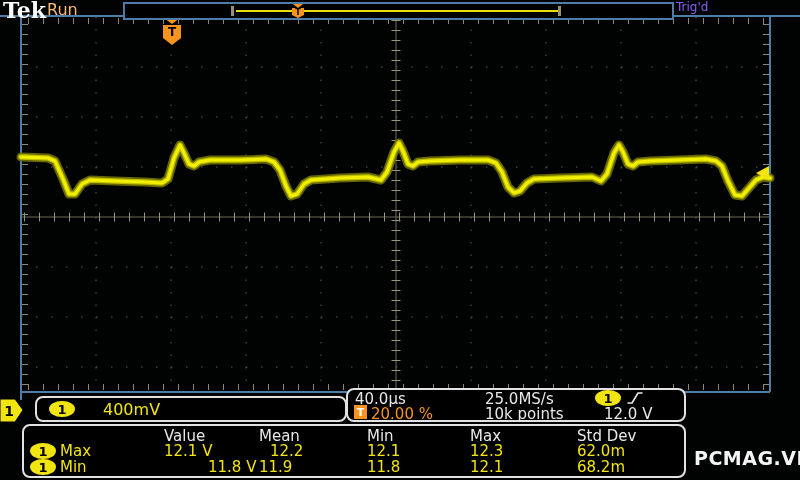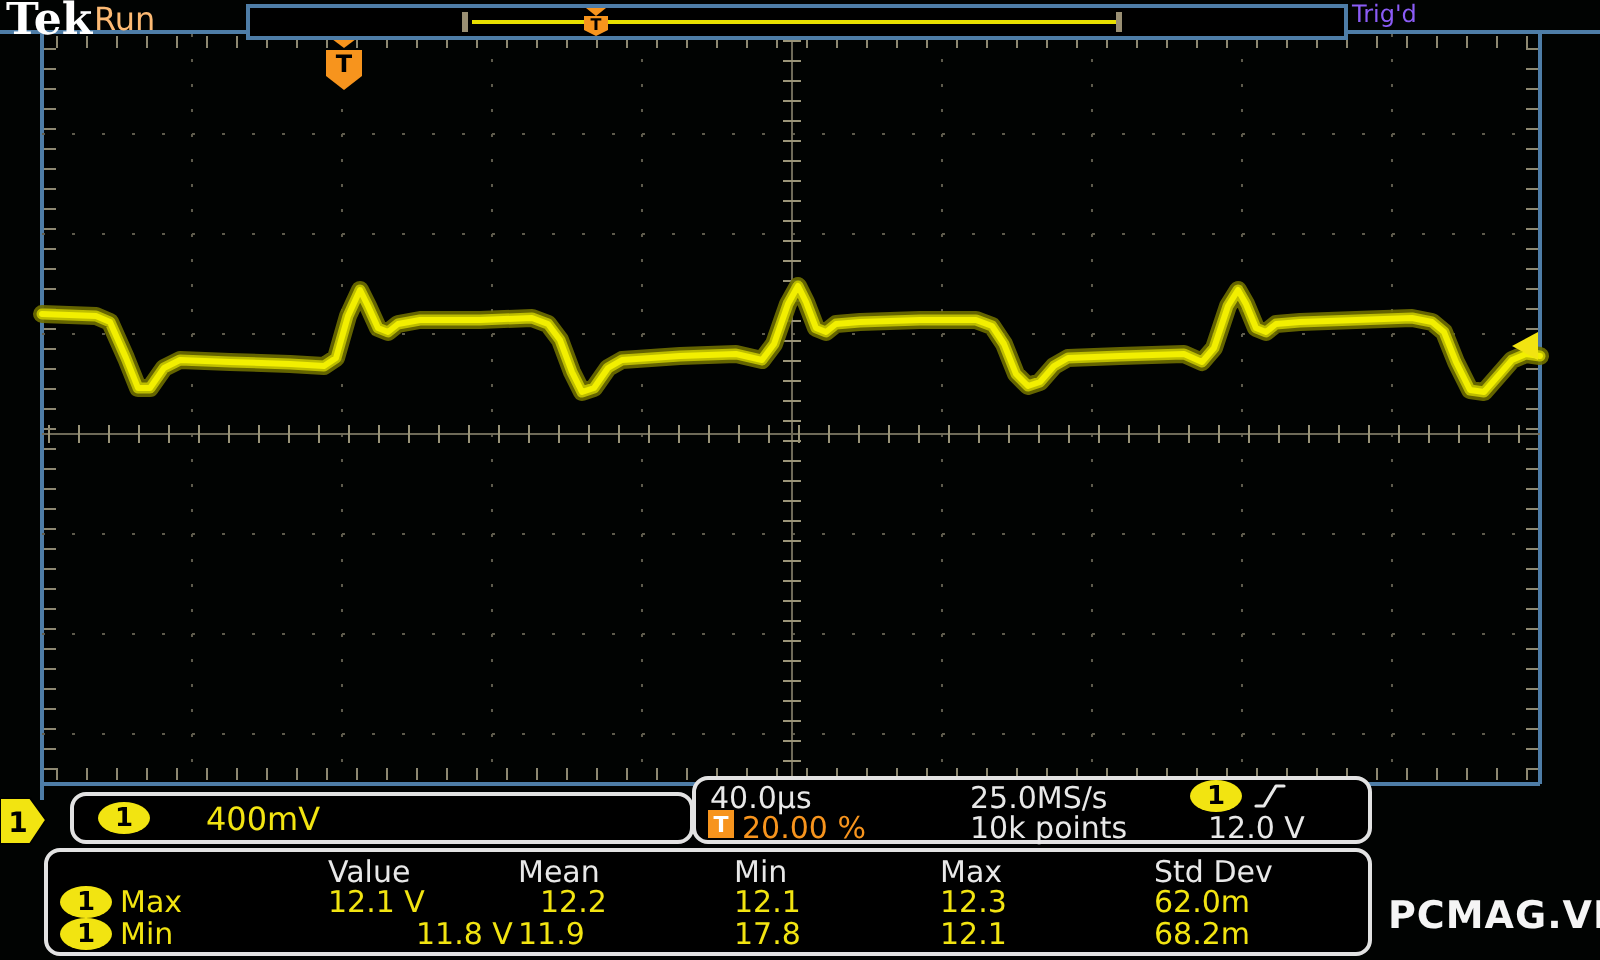--- a/index.html
+++ b/index.html
@@ -149,20 +149,20 @@
       <span class="abs meas-val" style="left:343px;top:16px;">12.1</span>
       <span class="abs meas-val" style="left:446px;top:16px;">12.3</span>
       <span class="abs meas-val" style="left:553px;top:16px;">62.0m</span>
     </div>
 
     <div>
       <span class="abs badge" style="left:6px;top:33px;">1</span>
       <span class="abs meas-val" style="left:36px;top:32px;">Min</span>
       <span class="abs meas-val" style="left:140px;top:32px;margin-left:44px;">11.8 V</span>
       <span class="abs meas-val" style="left:235px;top:32px;">11.9</span>
-      <span class="abs meas-val" style="left:343px;top:32px;">17.8</span>
+      <span class="abs meas-val" style="left:343px;top:32px;">11.8</span>
       <span class="abs meas-val" style="left:446px;top:32px;">12.1</span>
       <span class="abs meas-val" style="left:553px;top:32px;">68.2m</span>
     </div>
   </div>
 
   <span class="abs watermark">PCMAG.VN</span>
 </div>
 
 </body></html>

